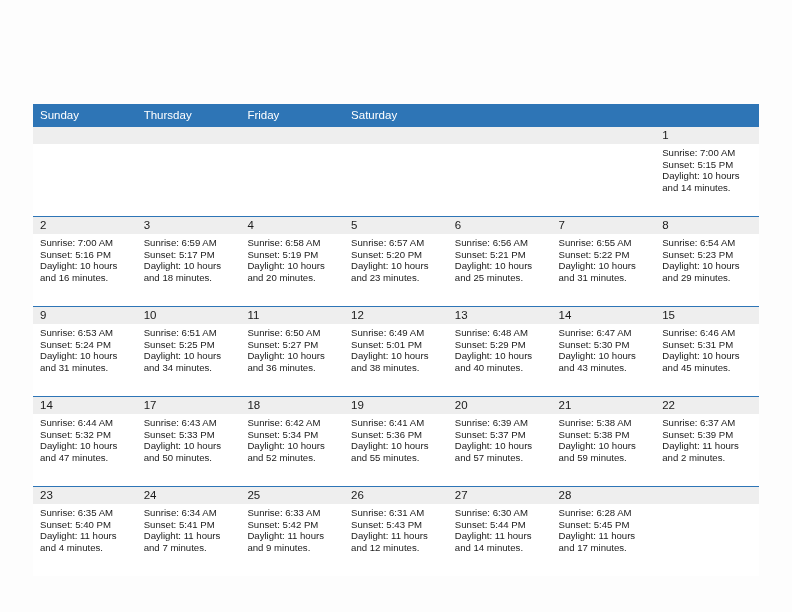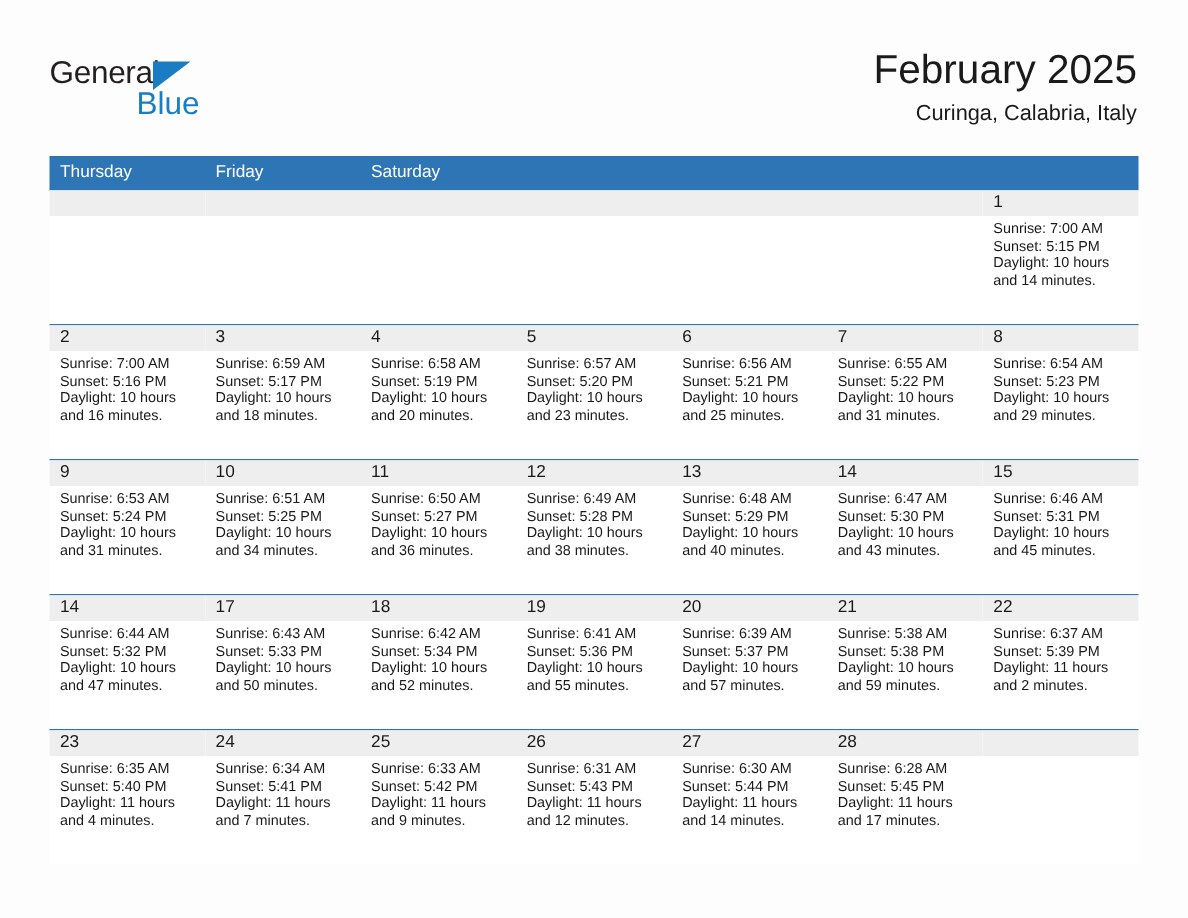--- a/index.html
+++ b/index.html
@@ -136,38 +136,25 @@
     line-height: 11.6px;
     color: #1a1a1a;
   }
   .day-body div { white-space: nowrap; }
 </style>
 </head>
 <body>
 
 <div class="page">
 
-  <div class="header">
-
-    <div class="logo">
-      <span class="logo-general">General</span>
-      <span class="logo-tri"></span>
-      <span class="logo-blue">Blue</span>
-    </div>
-
-    <div class="title-block">
-      <div class="cal-title">February 2025</div>
-      <div class="cal-subtitle">Curinga, Calabria, Italy</div>
-    </div>
-
-  </div>
 
   <div class="calendar">
 
     <div class="weekdays">
+      <div class="weekday">Sunday</div>
       <div class="weekday">Thursday</div>
       <div class="weekday">Friday</div>
       <div class="weekday">Saturday</div>
     </div>
 
     <div id="weeks-container">
         <div class="week first">
           <div class="day empty">
             <div class="day-band"></div>
           </div>
@@ -286,21 +273,21 @@
               <div>Sunrise: 6:50 AM</div>
               <div>Sunset: 5:27 PM</div>
               <div>Daylight: 10 hours</div>
               <div>and 36 minutes.</div>
             </div>
           </div>
           <div class="day">
             <div class="day-band">12</div>
             <div class="day-body">
               <div>Sunrise: 6:49 AM</div>
-              <div>Sunset: 5:28 PM</div>
+              <div>Sunset: 5:01 PM</div>
               <div>Daylight: 10 hours</div>
               <div>and 38 minutes.</div>
             </div>
           </div>
           <div class="day">
             <div class="day-band">13</div>
             <div class="day-body">
               <div>Sunrise: 6:48 AM</div>
               <div>Sunset: 5:29 PM</div>
               <div>Daylight: 10 hours</div>

